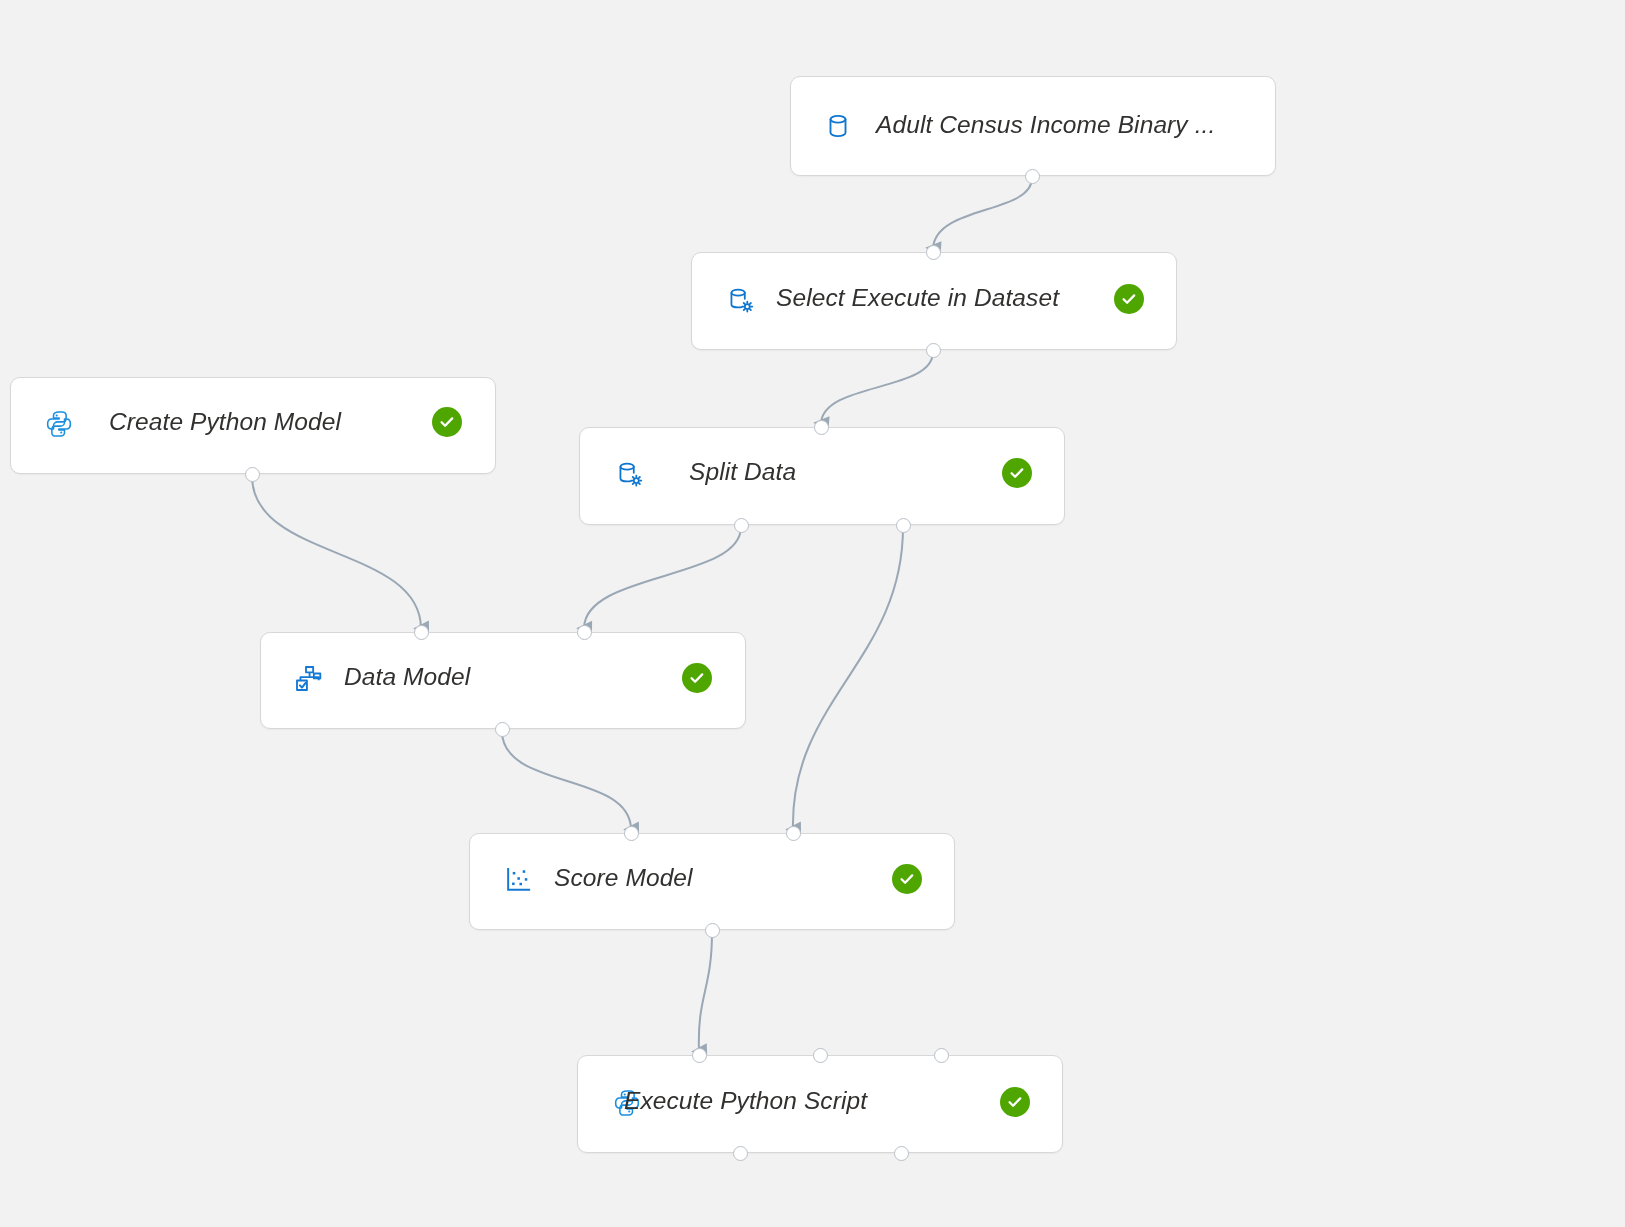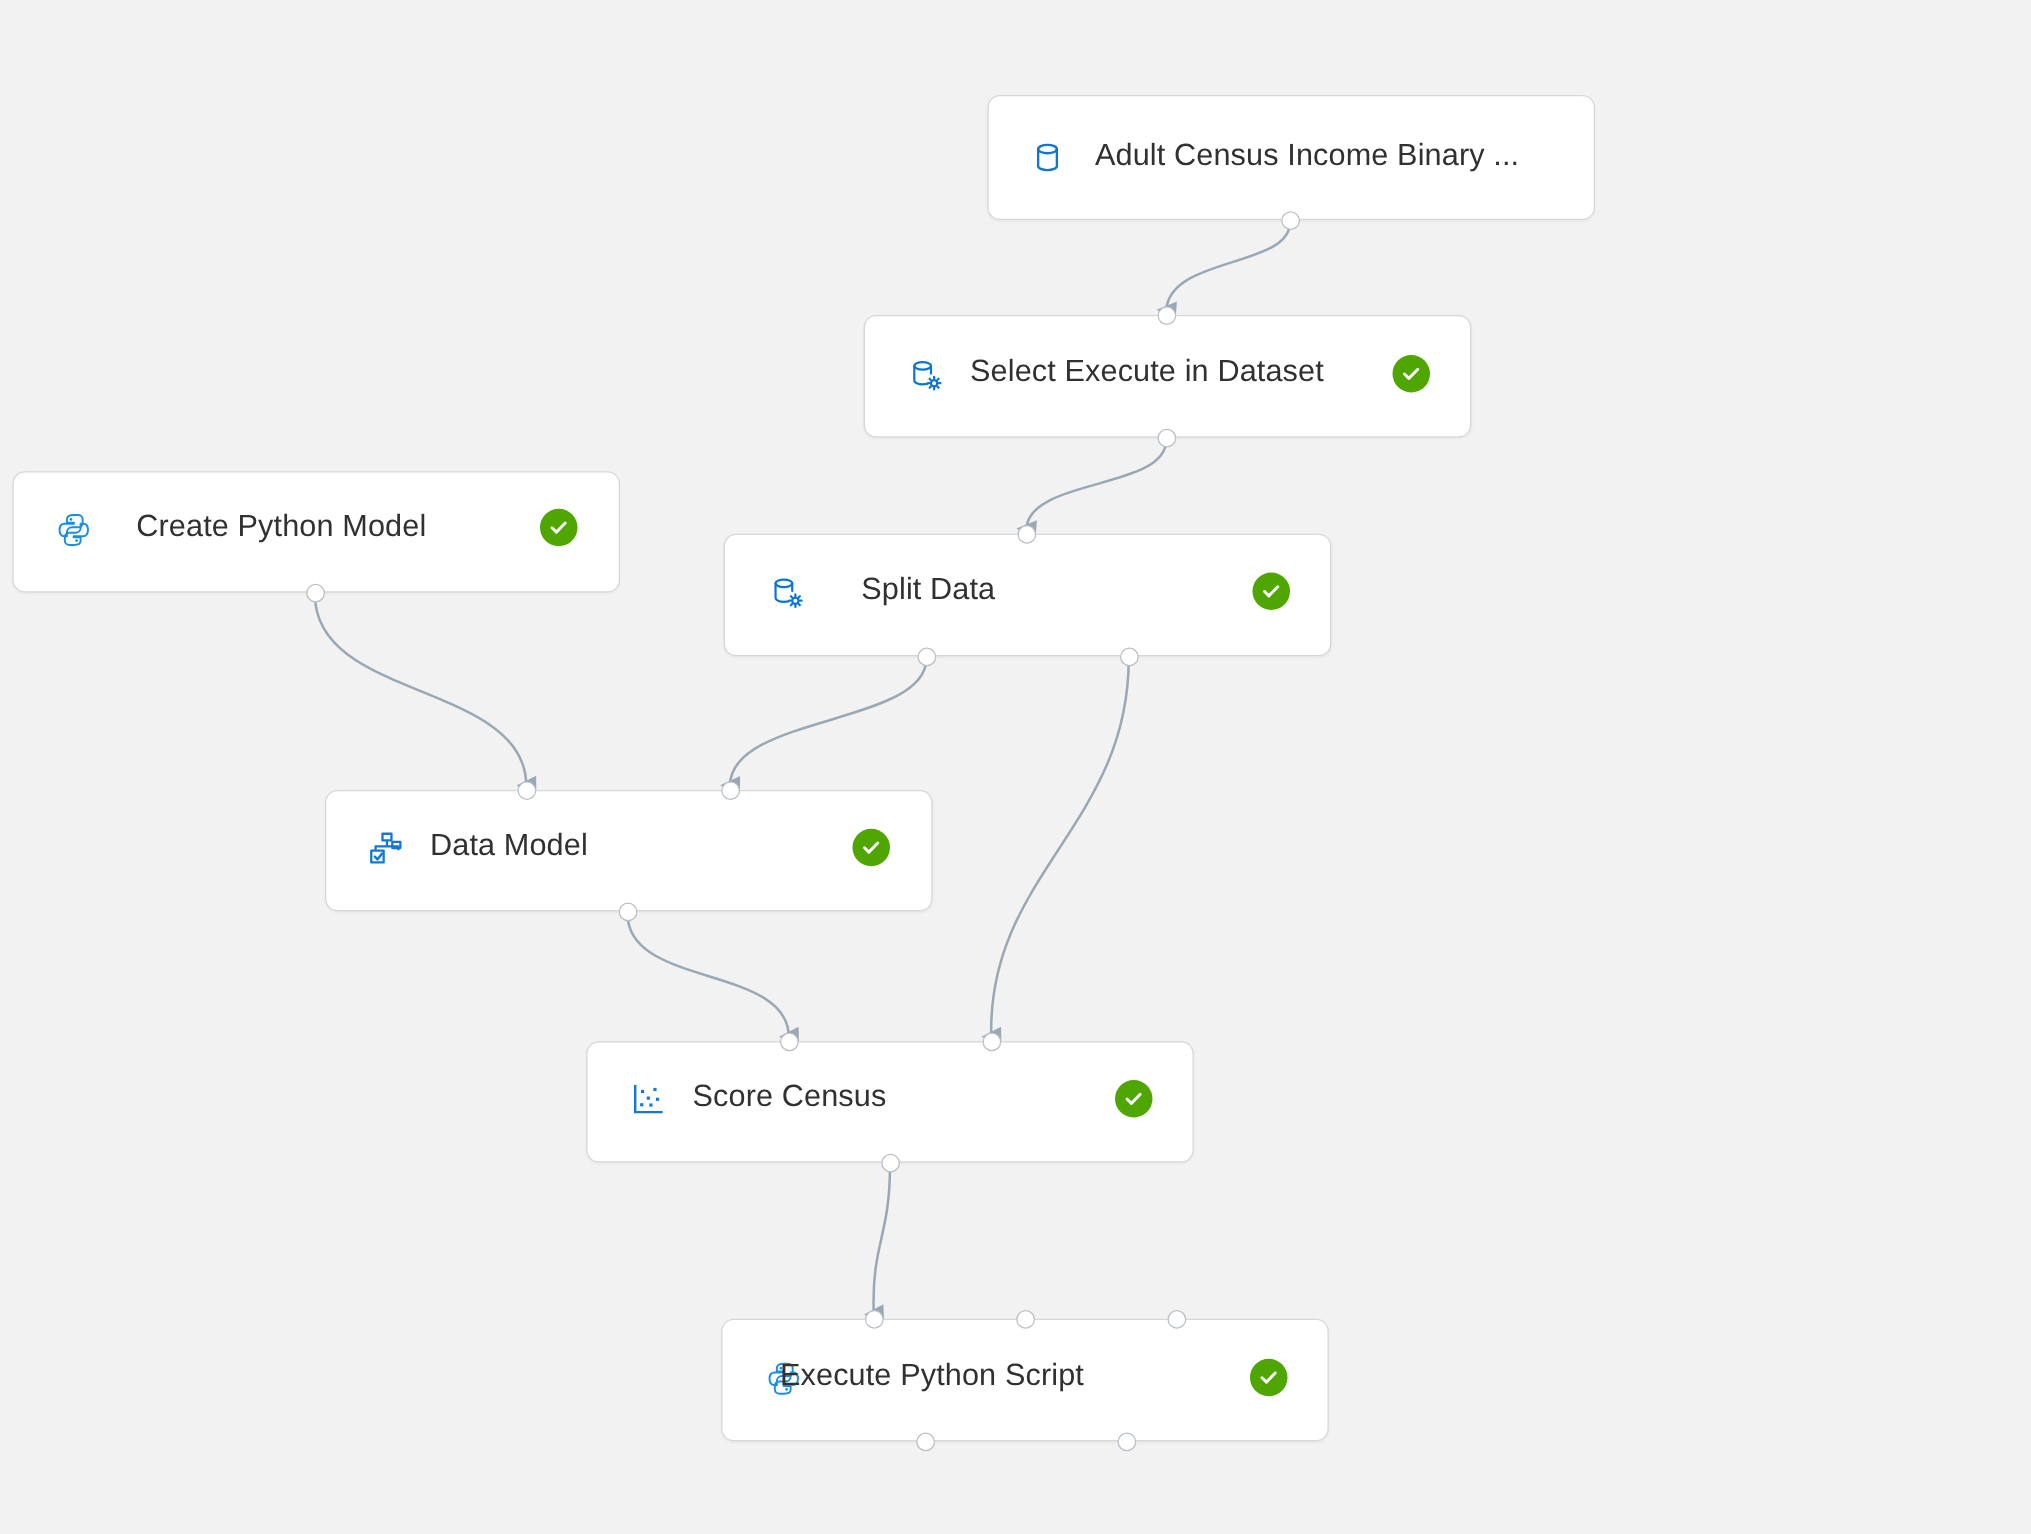--- a/index.html
+++ b/index.html
@@ -12,20 +12,21 @@
     background: #f2f2f2;
     font-family: "Liberation Sans", sans-serif;
     overflow: hidden;
     position: relative;
   }
   #canvas {
     position: absolute;
     inset: 0;
     width: 1459px;
     height: 1227px;
+    font-style: italic;
   }
   #edge-layer {
     position: absolute;
     left: 0;
     top: 0;
     width: 1625px;
     height: 1227px;
     pointer-events: none;
   }
   .node {
@@ -194,21 +195,21 @@
         <svg width="30" height="30" viewBox="0 0 26 26" fill="none" stroke="#1478d4" stroke-width="1.7" stroke-linecap="square">
       <path d="M3.6,3.4 V21.4 H21.8"></path>
       <rect x="7.6" y="6.0" width="2.2" height="2.2" fill="#1478d4" stroke="none"></rect>
       <rect x="16.2" y="4.6" width="2.2" height="2.2" fill="#1478d4" stroke="none"></rect>
       <rect x="11.6" y="10.6" width="2.2" height="2.2" fill="#1478d4" stroke="none"></rect>
       <rect x="7.0" y="15.2" width="2.2" height="2.2" fill="#1478d4" stroke="none"></rect>
       <rect x="13.4" y="15.4" width="2.2" height="2.2" fill="#1478d4" stroke="none"></rect>
       <rect x="18.0" y="11.4" width="2.2" height="2.2" fill="#1478d4" stroke="none"></rect>
     </svg>
       </div>
-      <div class="node-title" style="left: 554px; top: 866px;">Score Census</div>
+      <div class="node-title" style="left: 554px; top: 866px;">Score Model</div>
       <div class="status-badge" style="left: 892px; top: 864px; background: rgb(79, 166, 1);">
         <svg width="18" height="18" viewBox="0 0 18 18">
     <path d="M3.6,9.2 L7.1,12.7 L14.2,5.4" fill="none" stroke="#ffffff" stroke-width="2.3" stroke-linecap="round" stroke-linejoin="round"></path>
   </svg>
       </div>
       <div class="port" style="left: 623.5px; top: 825.5px;"></div>
       <div class="port" style="left: 785.5px; top: 825.5px;"></div>
       <div class="port" style="left: 704.5px; top: 922.5px;"></div>
       <div class="node" style="left: 577px; top: 1055px; width: 486px; height: 98px;"></div>
       <div class="node-icon" style="left: 609px; top: 1085px;">

